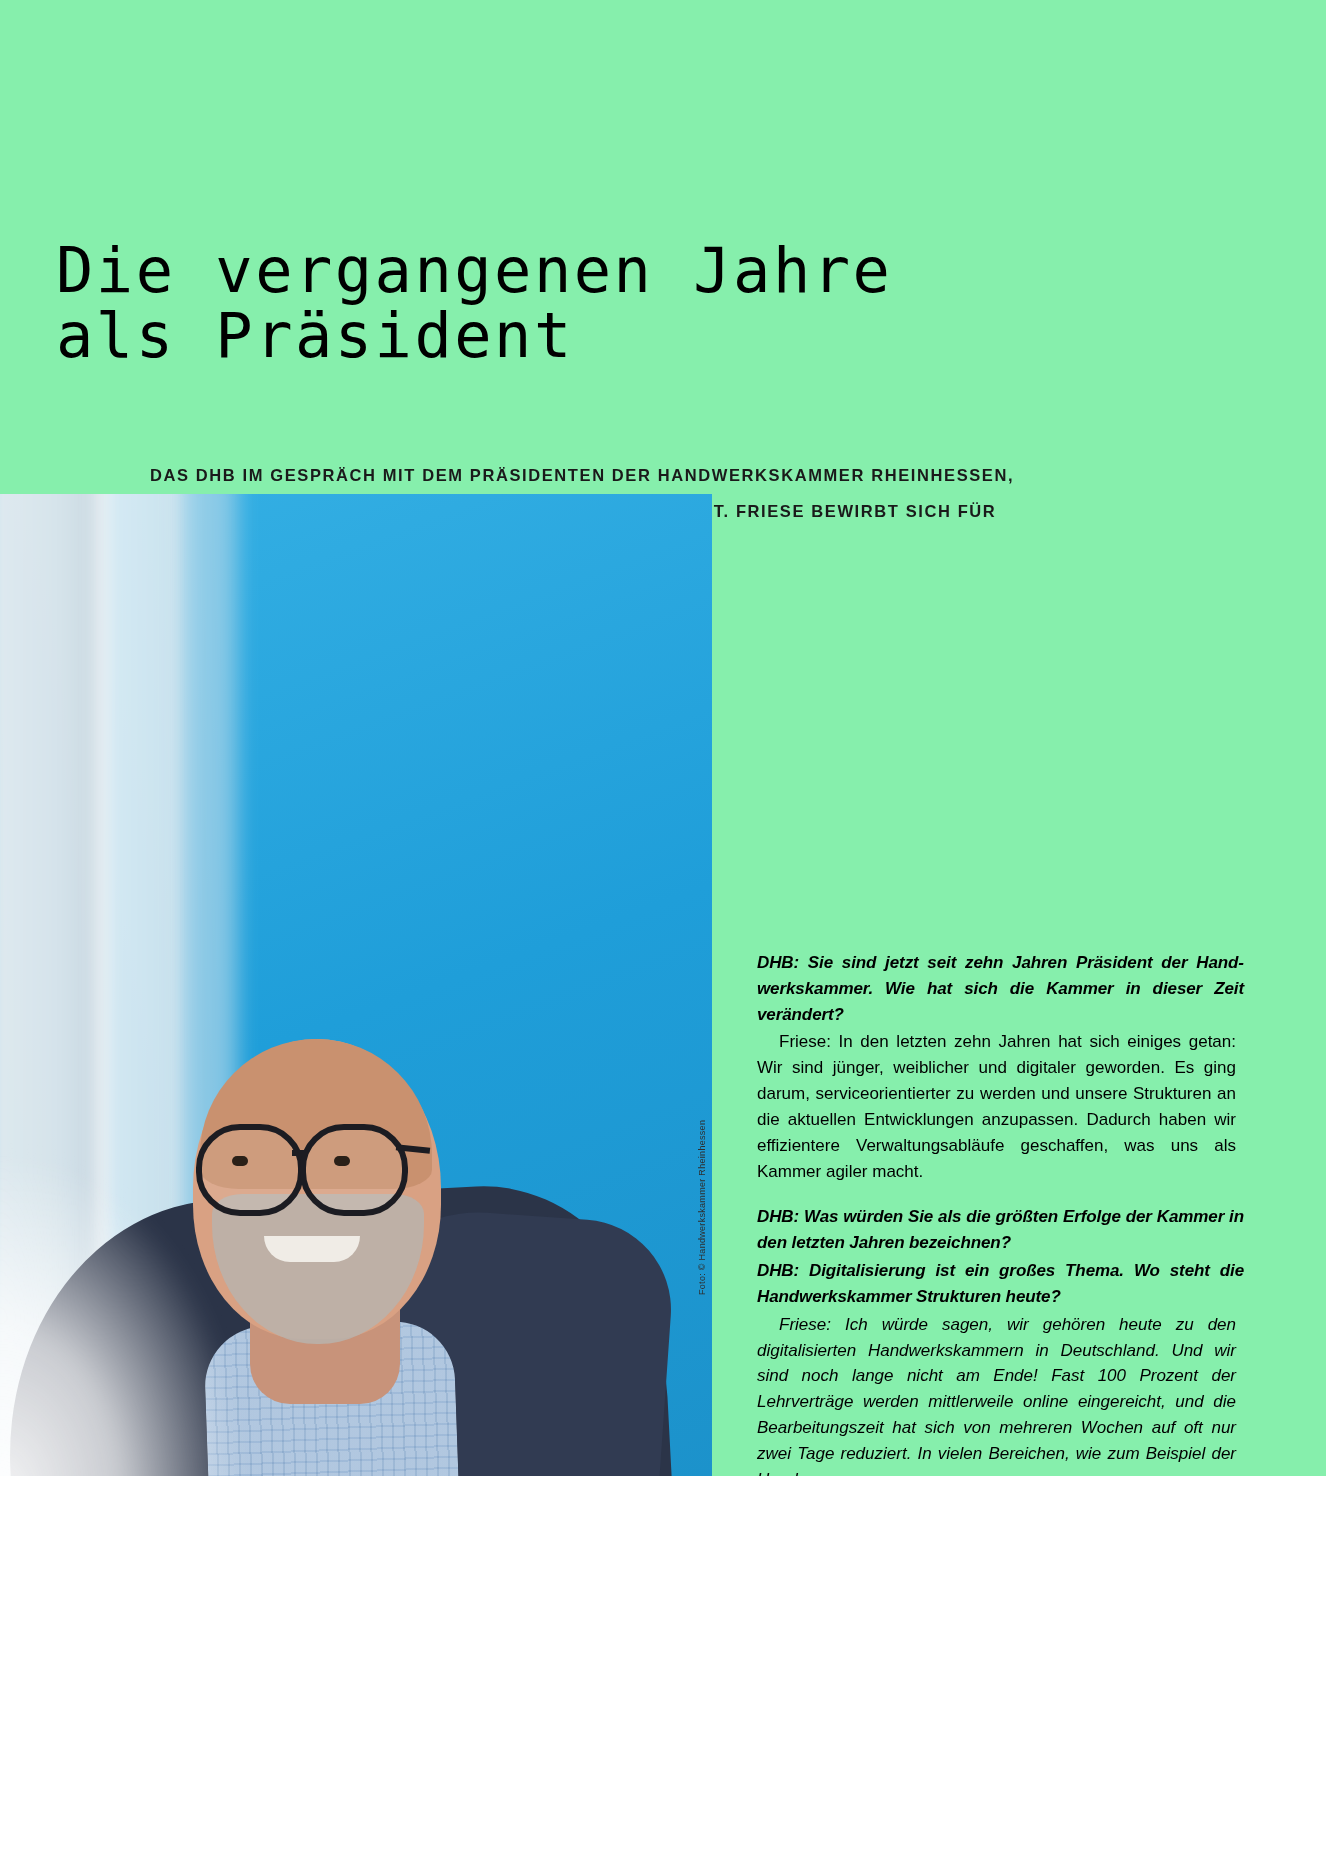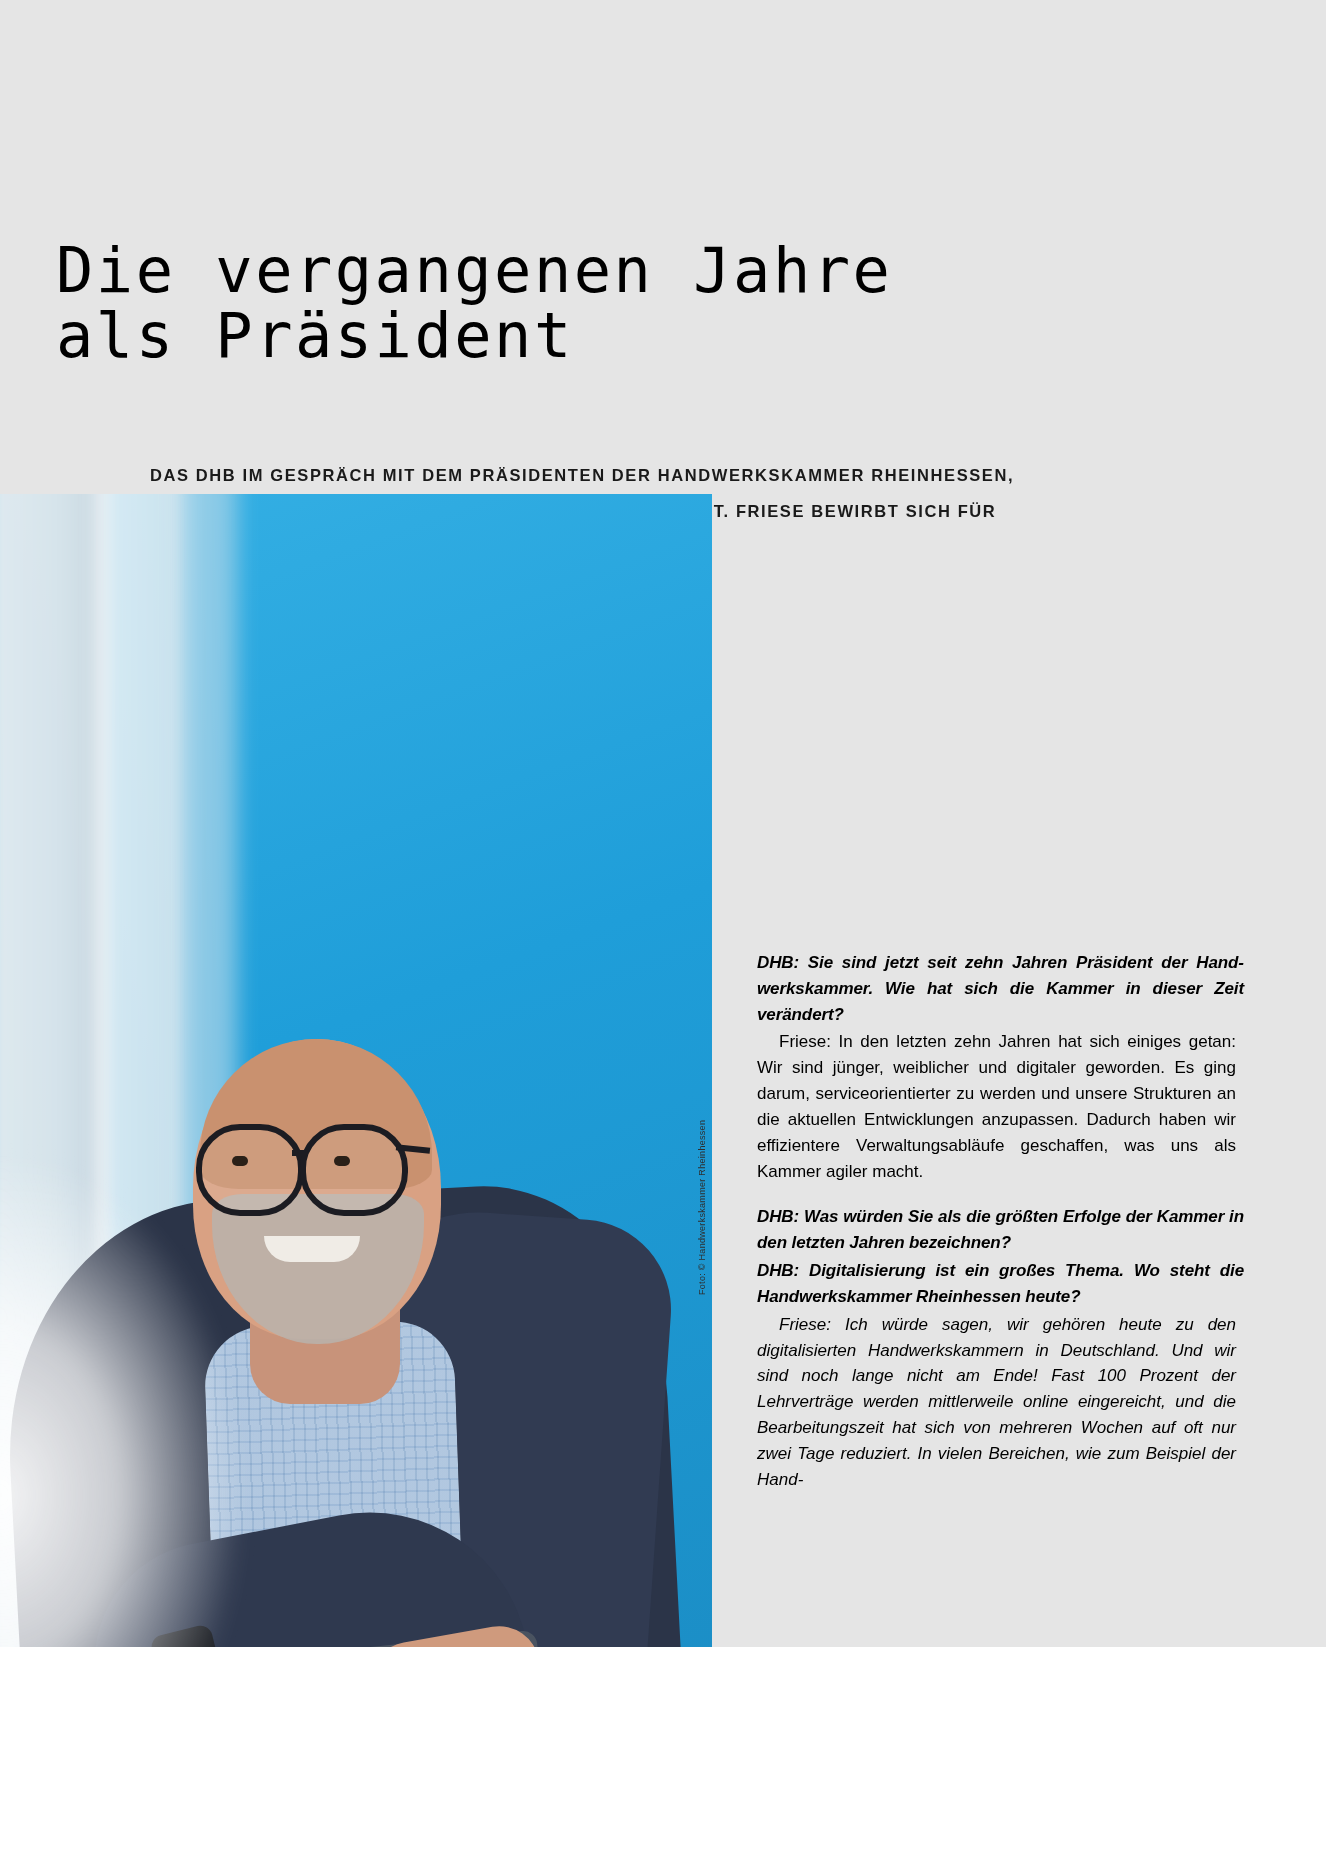--- a/index.html
+++ b/index.html
@@ -7,23 +7,23 @@
     padding: 0;
     background: #ffffff;
   }
   body {
     font-family: "Liberation Sans", sans-serif;
     color: #000000;
   }
   .page {
     position: relative;
     width: 1326px;
-    height: 1647px;
+    height: 1476px;
     overflow: hidden;
-    background: #e5e5e5;
+    background: #86efac;
   }
 
   
   .headline {
     position: absolute;
     left: 56px;
     top: 196px;
     width: 1180px;
     font-family: "DejaVu Sans Mono", monospace;
     font-size: 62px;
@@ -373,21 +373,21 @@
   </div>
 
   <div class="photo-credit">Foto: © Handwerkskammer Rheinhessen</div>
 
   <div class="col">
     <p class="q">DHB: Sie sind jetzt seit zehn Jahren Präsident der Hand­werkskammer. Wie hat sich die Kammer in dieser Zeit verändert?</p>
     <p class="a">Friese: In den letzten zehn Jahren hat sich einiges getan: Wir sind jünger, weiblicher und digitaler geworden. Es ging darum, serviceorientierter zu werden und unsere Strukturen an die aktuellen Entwicklungen anzupassen. Dadurch haben wir effizientere Verwaltungsabläufe geschaffen, was uns als Kammer agiler macht.</p>
 
     <p class="q">DHB: Was würden Sie als die größten Erfolge der Kammer in den letzten Jahren bezeichnen?</p>
 
-    <p class="q">DHB: Digitalisierung ist ein großes Thema. Wo steht die Handwerkskammer Rheinhessen heute?</p>
+    <p class="q">DHB: Digitalisierung ist ein großes Thema. Wo steht die Handwerkskammer Strukturen heute?</p>
     <p class="a">Friese: Ich würde sagen, wir gehören heute zu den digitalisierten Handwerkskammern in Deutschland. Und wir sind noch lange nicht am Ende! Fast 100 Prozent der Lehrverträge werden mittlerweile online eingereicht, und die Bearbeitungszeit hat sich von mehreren Wochen auf oft nur zwei Tage reduziert. In vielen Bereichen, wie zum Beispiel der Hand-</p>
   </div>
 
   <div class="footer-rule"></div>
 
   <div class="folio">
     <span class="s">S</span>
     <span class="num">62</span>
   </div>
 

